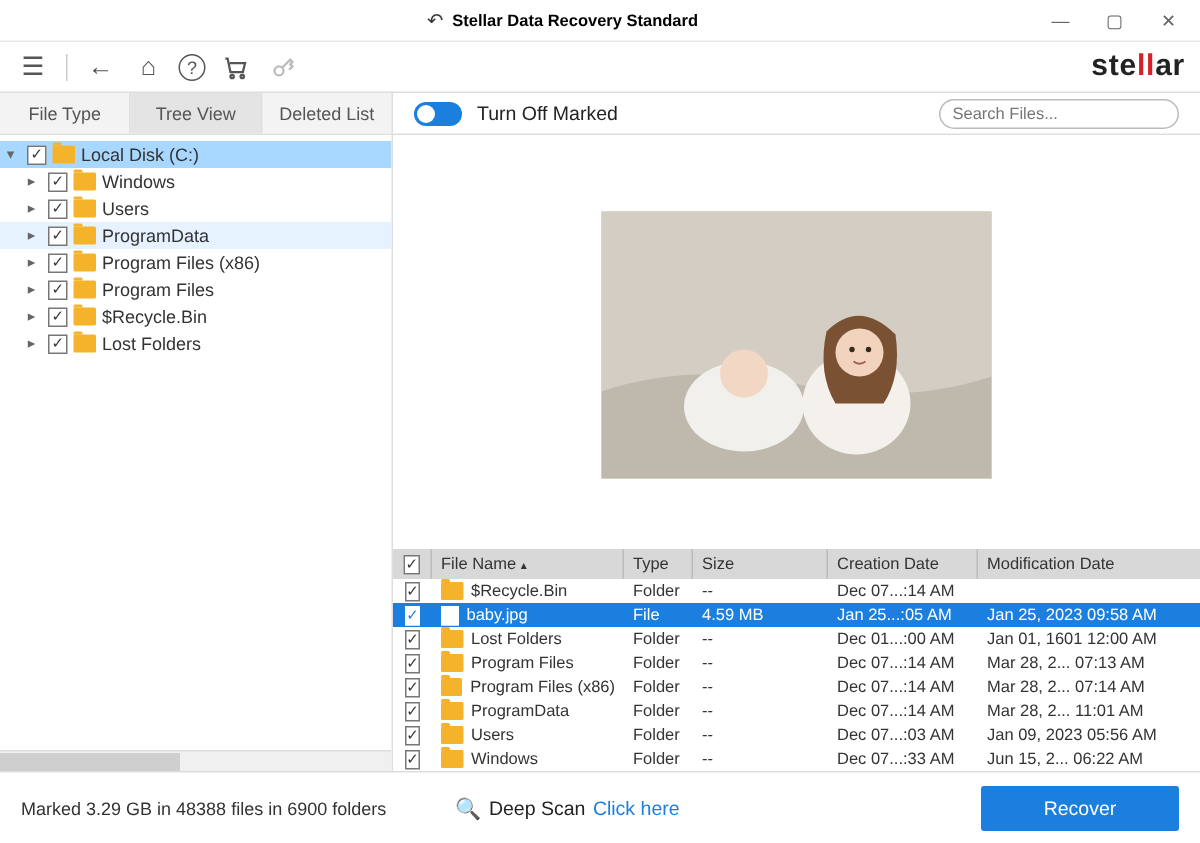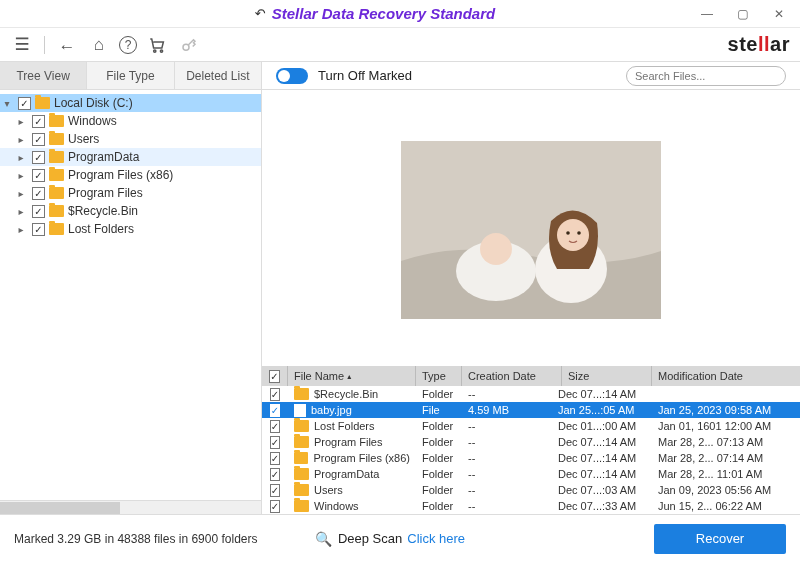--- a/index.html
+++ b/index.html
@@ -2,21 +2,21 @@
 <html><head>
 <meta charset="utf-8">
 <style>
 * { box-sizing: border-box; margin: 0; padding: 0; font-family: "Segoe UI", Arial, sans-serif; }
 body { width: 800px; height: 562px; background: #fff; overflow: hidden; font-size: 12px; color: #333; }
 
 
 .titlebar { height: 28px; display: flex; align-items: center; border-bottom: 1px solid #e8e8e8; }
 .titlebar-center { flex: 1; display: flex; align-items: center; justify-content: center; gap: 6px; }
 .titlebar-center .back-icon { font-size: 13px; }
-.titlebar-title { font-size: 15px; font-weight: 600; color: #6d28d9; font-style: italic; }
+.titlebar-title { font-size: 11px; font-weight: 600; color: #000000; }
 .win-controls { display: flex; gap: 2px; padding-right: 4px; }
 .win-btn { width: 34px; height: 22px; display: flex; align-items: center; justify-content: center; font-size: 12px; color: #666; cursor: pointer; }
 
 
 .toolbar { height: 34px; display: flex; align-items: center; padding: 0 10px; border-bottom: 1px solid #ddd; gap: 8px; }
 .toolbar .tb-icon { width: 24px; height: 24px; display: flex; align-items: center; justify-content: center; font-size: 17px; color: #555; cursor: pointer; }
 .tb-sep { width: 1px; height: 18px; background: #ccc; margin: 0 2px; }
 .brand { margin-left: auto; font-size: 20px; font-weight: 600; color: #222; letter-spacing: 0.5px; }
 .brand .ll { color: #d62027; }
 
@@ -61,21 +61,21 @@
 .col-mdate { flex: 1; border-right: none; }
 
 .grid-body { }
 .grid-row { display: flex; height: 16px; align-items: center; font-size: 11px; }
 .grid-row.sel { background: #1b7fe0; color: #fff; }
 .gc { padding: 0 6px; display: flex; align-items: center; height: 100%; overflow: hidden; white-space: nowrap; }
 .file-icon { width: 12px; height: 13px; background: #fff; border: 1px solid #888; position: relative; }
 .grid-row.sel .file-icon { border-color: #fff; }
 
 
-.footer { height: 48px; border-top: 1px solid #ddd; display: flex; align-items: center; padding: 0 14px; gap: 28px; }
+.footer { height: 48px; border-top: 1px solid #ddd; display: flex; align-items: center; padding: 0 14px; gap: 16px; }
 .status { font-size: 12px; color: #333; }
 .deep { display: flex; align-items: center; gap: 5px; font-size: 13px; color: #222; margin-left: 30px; }
 .deep .mag { font-size: 14px; font-weight: bold; }
 .deep a { color: #1b7fe0; cursor: pointer; }
 .recover-btn { margin-left: auto; background: #1b7fe0; color: #fff; width: 132px; height: 30px; display: flex; align-items: center; justify-content: center; font-size: 13px; cursor: pointer; border-radius: 2px; }
 </style>
 </head>
 <body>
 
 <div class="titlebar">
@@ -110,22 +110,22 @@
         <path d="M11 12l7-7 2 2-2 2 2 2-3 3"></path>
       </svg>
   </div>
   <div class="brand">
     <span>ste</span><span class="ll">ll</span><span>ar</span>
   </div>
 </div>
 
 <div class="tabsrow">
   <div class="tabs" id="tabs-container">
+      <div class="tab">File Type</div>
       <div class="tab active">Tree View</div>
-      <div class="tab">File Type</div>
       <div class="tab">Deleted List</div>
     </div>
   <div class="right-head">
     <div class="toggle"></div>
     <span class="toggle-label">Turn Off Marked</span>
     <div class="search">
       <input placeholder="Search Files..." style="">
 
     </div>
   </div>
@@ -210,22 +210,22 @@
     </div>
     <div class="grid-header">
       <div class="gh col-chk">
           <span class="chk">✓</span>
         </div>
       <div class="gh col-name">
           <span>File Name</span>
           <span style="font-size:8px;margin-left:3px">▴</span>
         </div>
       <div class="gh col-type">Type</div>
+      <div class="gh col-size">Size</div>
       <div class="gh col-cdate">Creation Date</div>
-      <div class="gh col-size">Size</div>
       <div class="gh col-mdate">Modification Date</div>
     </div>
     <div class="grid-body" id="grid-body">
         <div class="grid-row">
           <div class="gc col-chk">
             <span class="chk">✓</span>
           </div>
           <div class="gc col-name">
             <span class="fld-icon" style="margin-right: 5px;"></span>
             <span>$Recycle.Bin</span>

